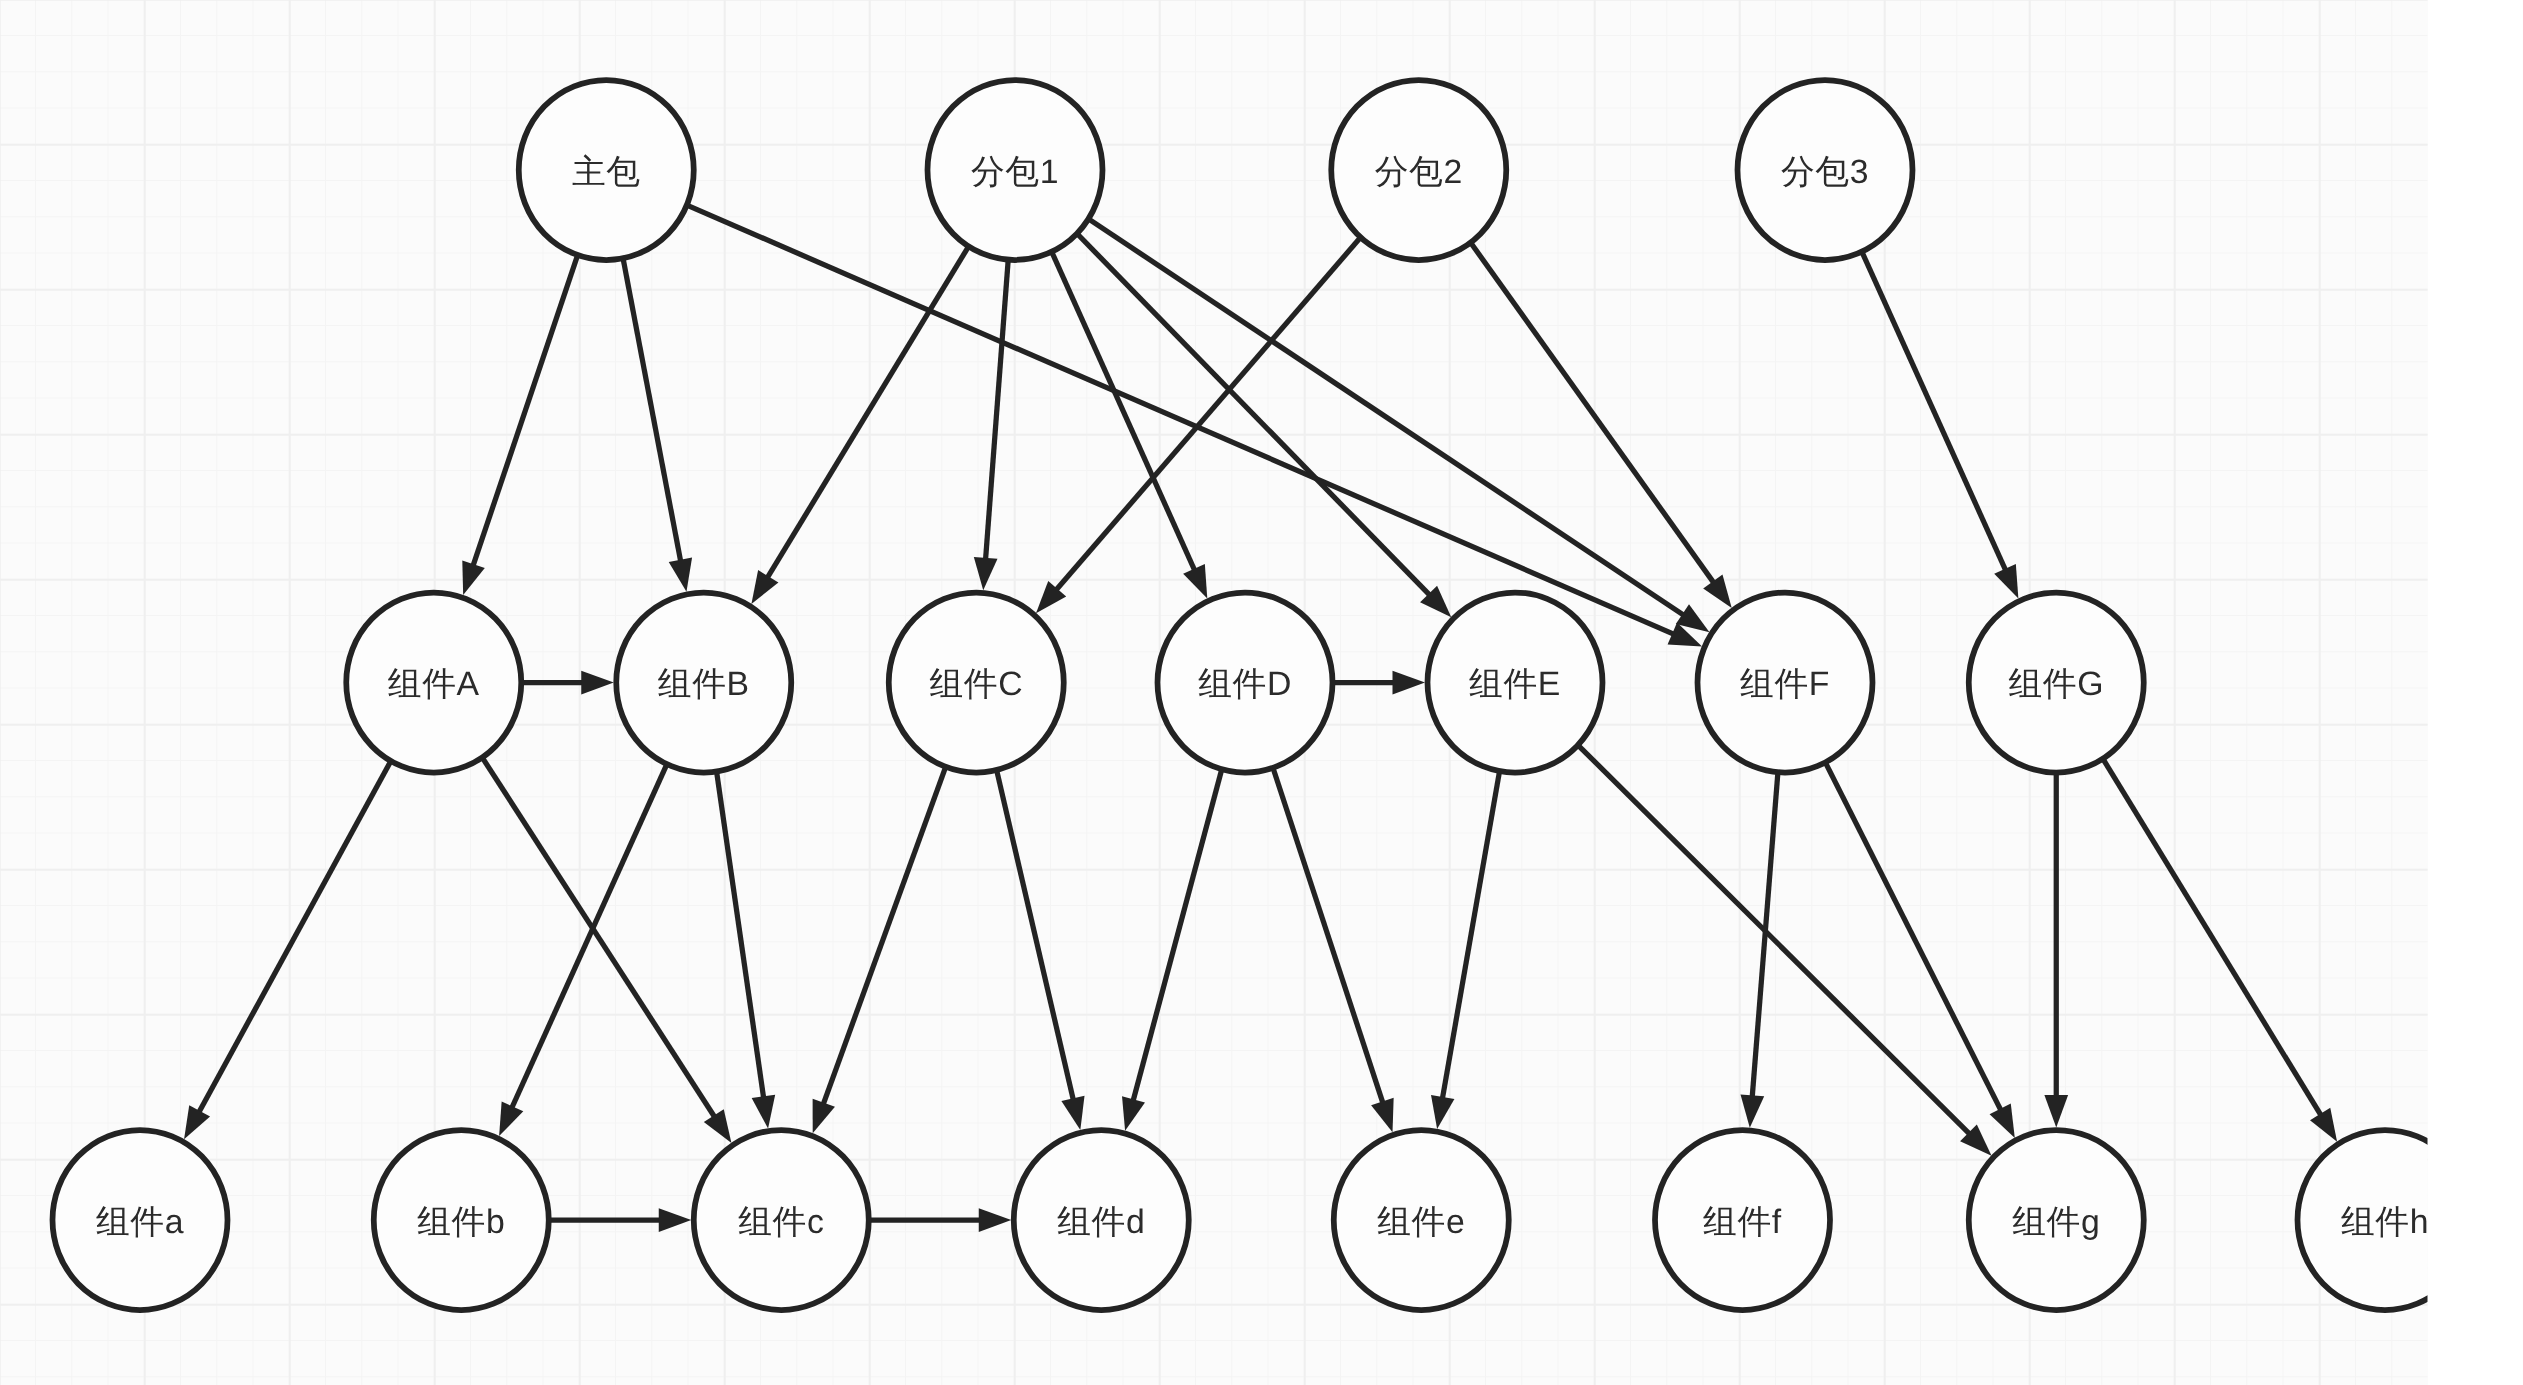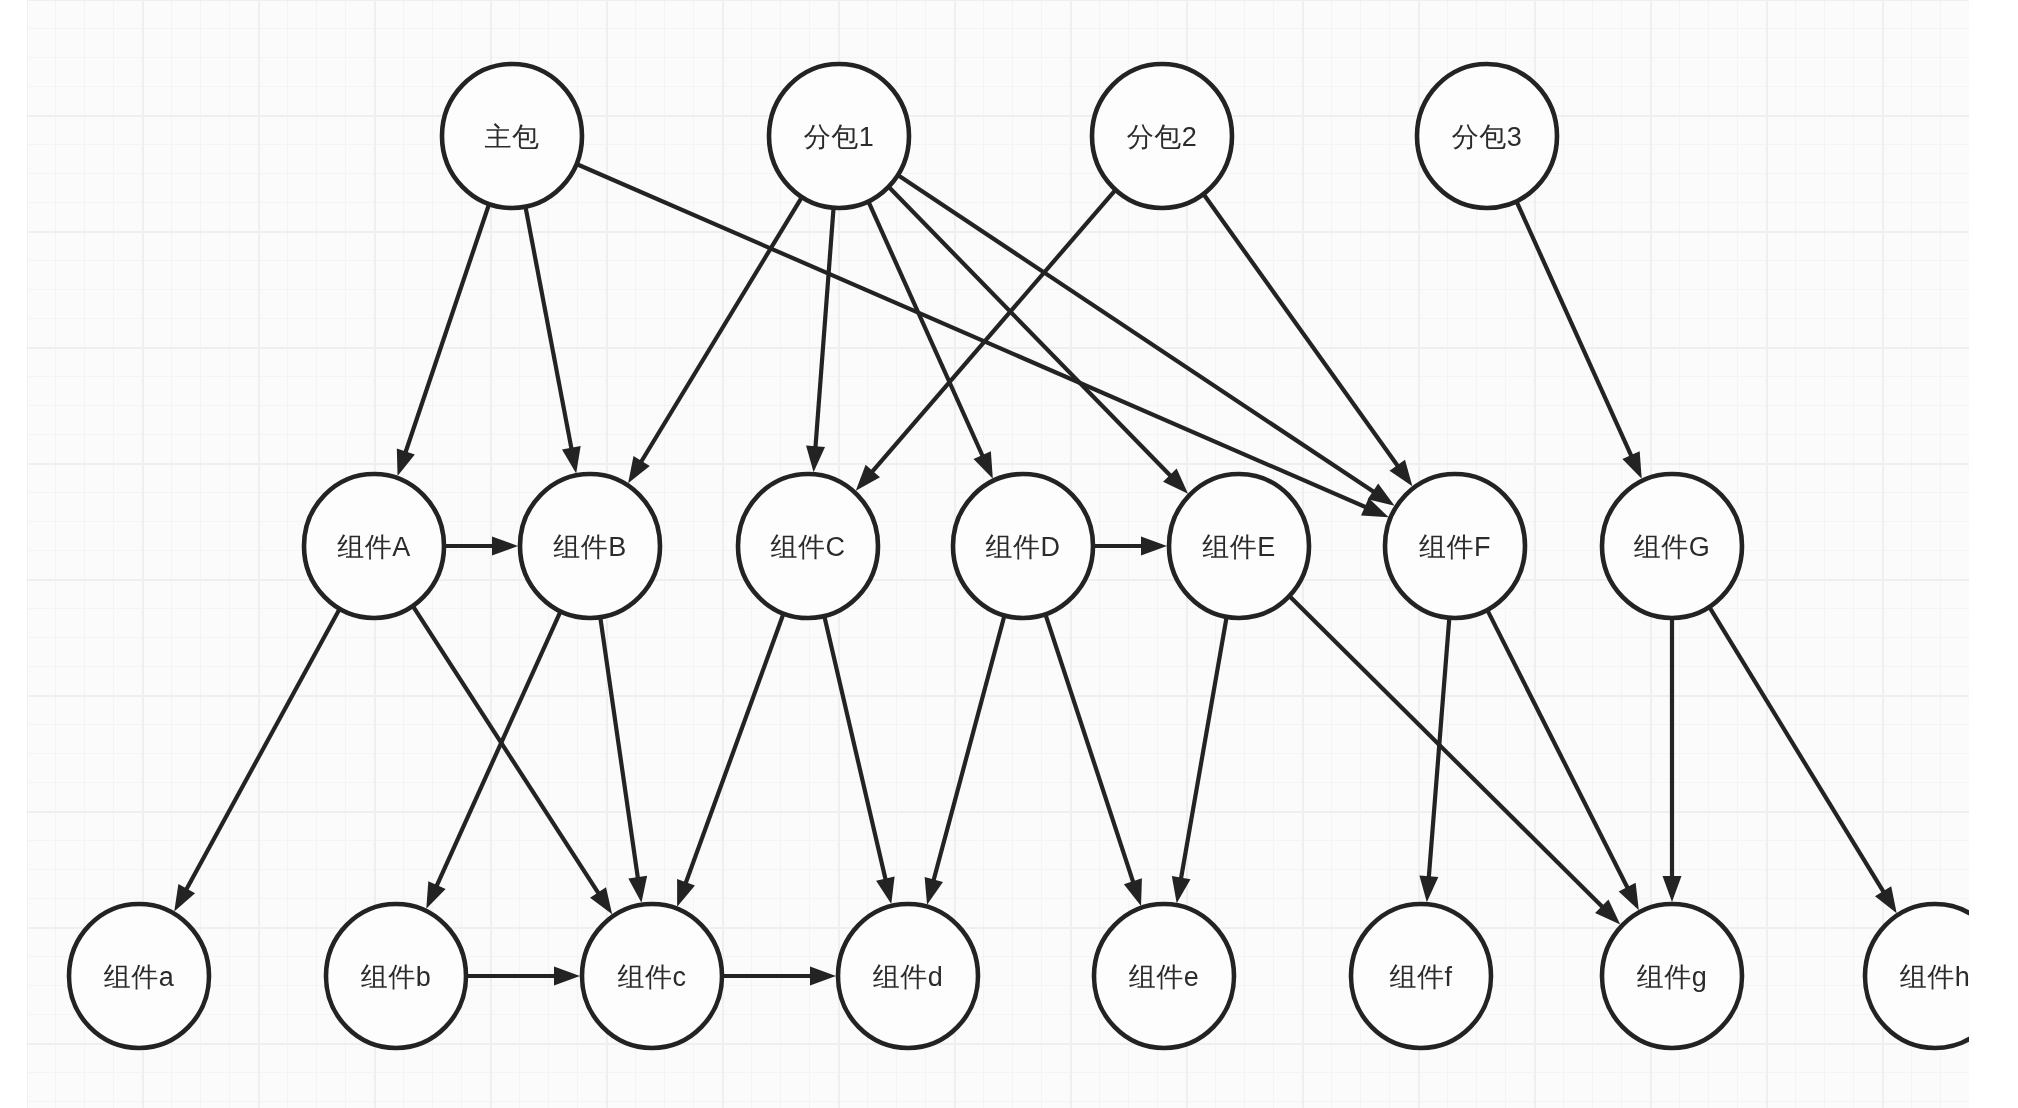--- a/index.html
+++ b/index.html
@@ -14,21 +14,20 @@
     background-color: #fbfbfb;
     background-image:
       linear-gradient(to right, #efefef 1.6px, transparent 1.6px),
       linear-gradient(to bottom, #efefef 1.6px, transparent 1.6px),
       linear-gradient(to right, #f4f4f4 1px, transparent 1px),
       linear-gradient(to bottom, #f4f4f4 1px, transparent 1px);
     background-size: 116px 116px, 116px 116px, 29px 29px, 29px 29px;
     background-position: -1px -1px, -1px -1px, -1px -1px, -1px -1px;
     overflow: hidden;
     font-family: "Liberation Sans", "DejaVu Sans", sans-serif;
-    margin-left: 27px;
   }
   #graph {
     position: absolute;
     inset: 0;
     width: 2018px;
     height: 1108px;
   }
   .edge-line {
     stroke: #232323;
     stroke-width: 4.2;

